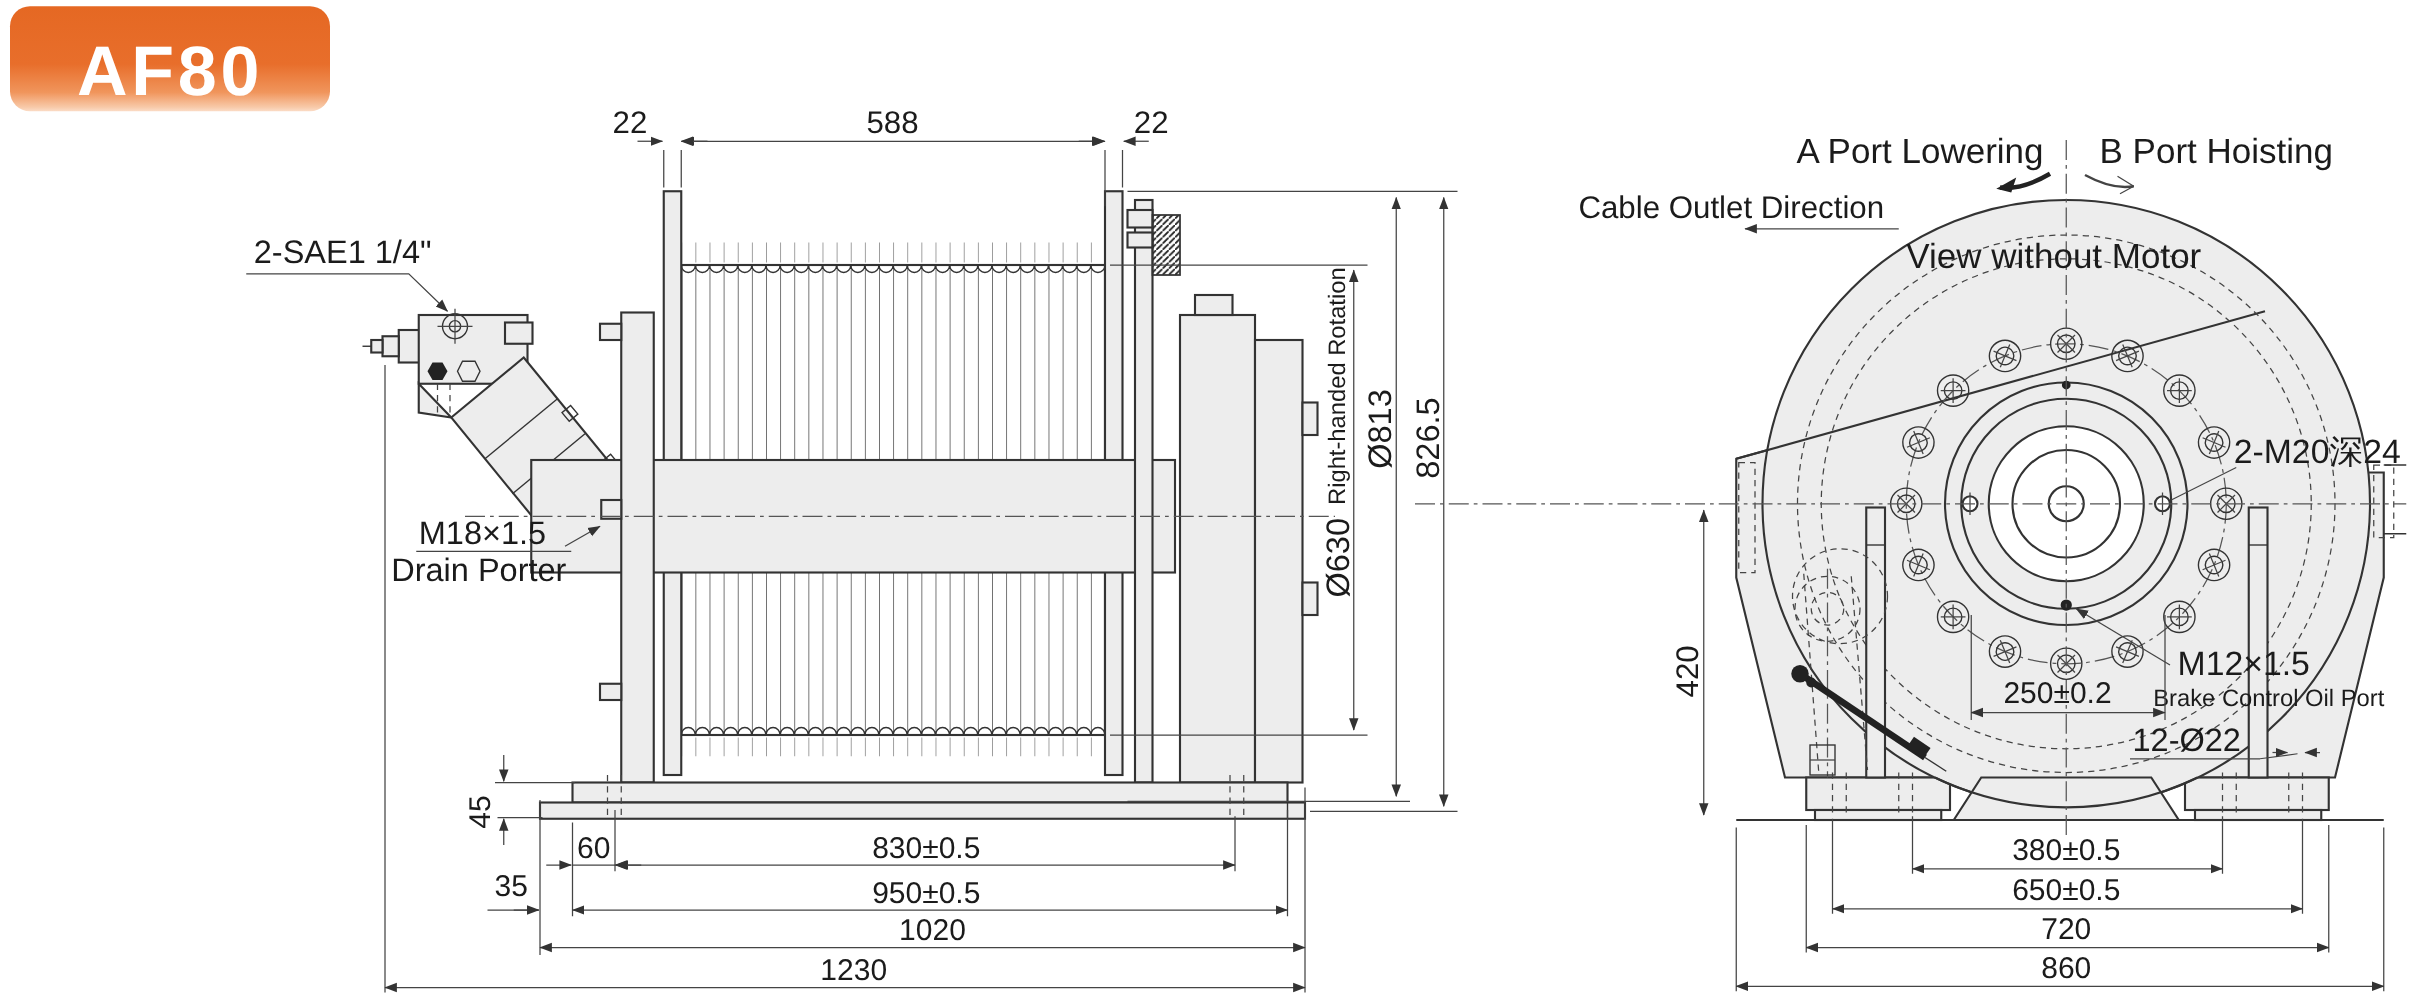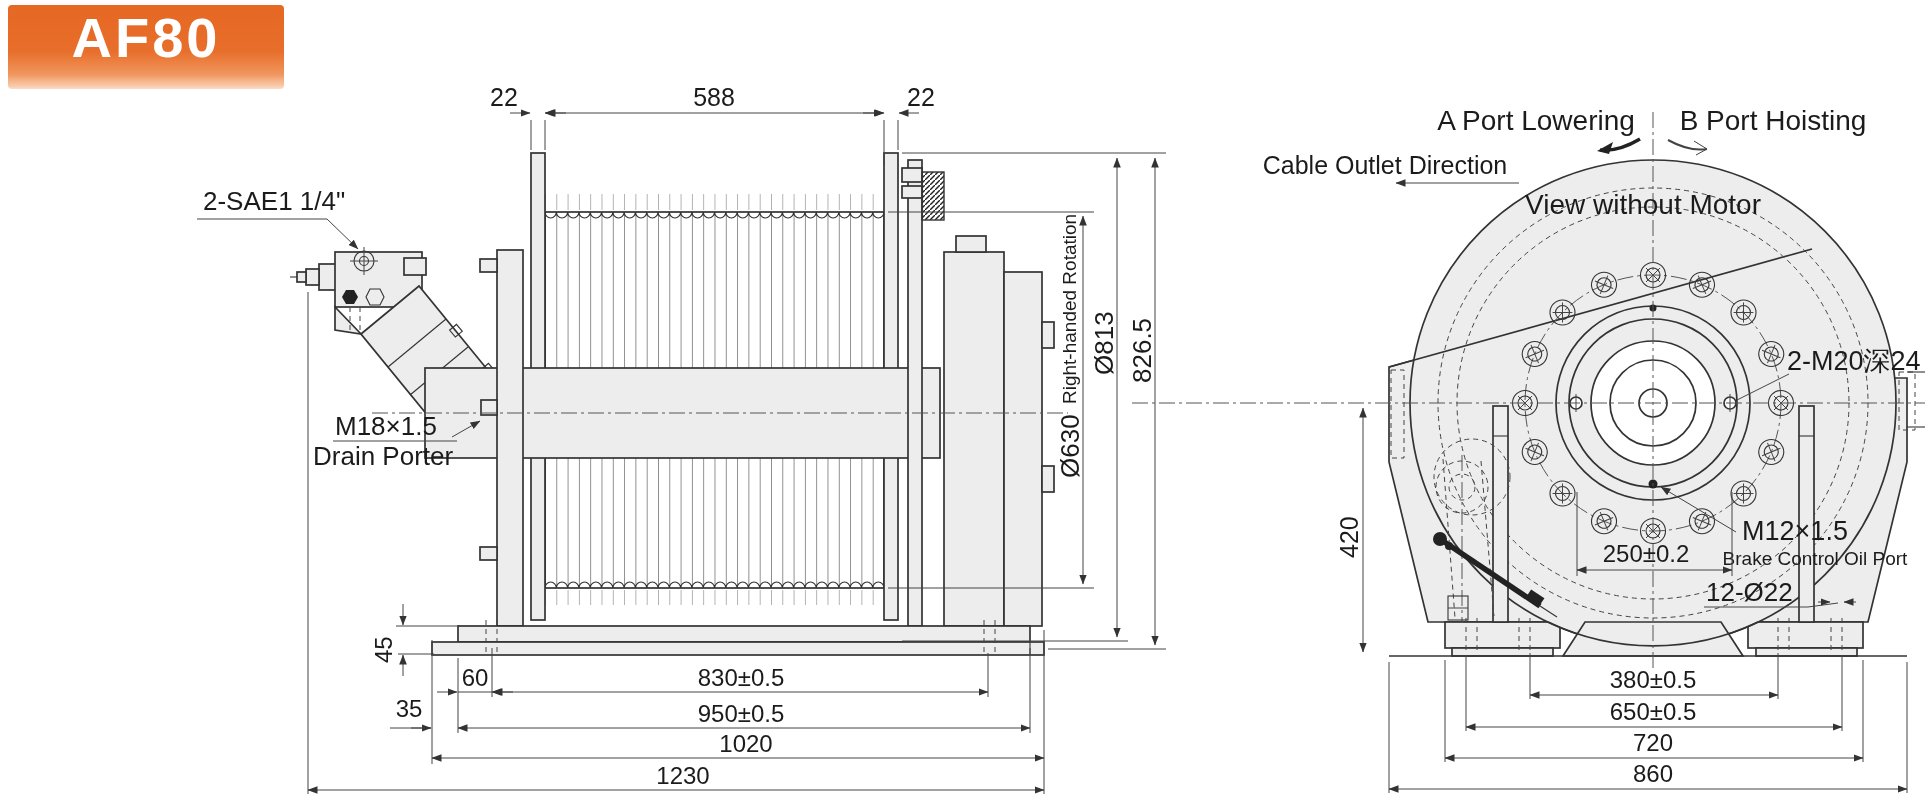--- a/index.html
+++ b/index.html
@@ -1,20 +1,20 @@
 <!DOCTYPE html>
 <html><head>
 <meta charset="utf-8">
 <style>
   html,body{margin:0;padding:0;background:#fff;}
   .stage{position:relative;width:1929px;height:795px;background:#fff;overflow:hidden;
          font-family:"Liberation Sans",sans-serif;}
-  .badge{position:absolute;left:8px;top:5px;width:276px;height:84px;border-radius:4px;
+  .badge{position:absolute;left:8px;top:5px;width:256px;height:84px;border-radius:16px;
          background:linear-gradient(180deg,#e56823 0%,#e86e2b 55%,#f0955c 82%,#f8c9a8 96%,#fbdcc6 100%);
-         display:flex;align-items:flex-start;justify-content:center;}
+         display:flex;align-items:flex-end;justify-content:center;}
   .badge span{color:#fff;font-weight:bold;font-size:56px;letter-spacing:3px;
          font-family:"Liberation Sans",sans-serif;}
   svg{position:absolute;left:0;top:0;}
   svg text{font-family:"Liberation Sans",sans-serif;fill:#1b1b1b;}
   .dim{font-size:24px;}
   .dimbig{font-size:25px;}
   .lbl{font-size:26px;}
   .small{font-size:19px;}
   .o{stroke:#333;stroke-width:1.7;fill:none;}
   .of{stroke:#333;stroke-width:1.7;fill:#ededed;}

